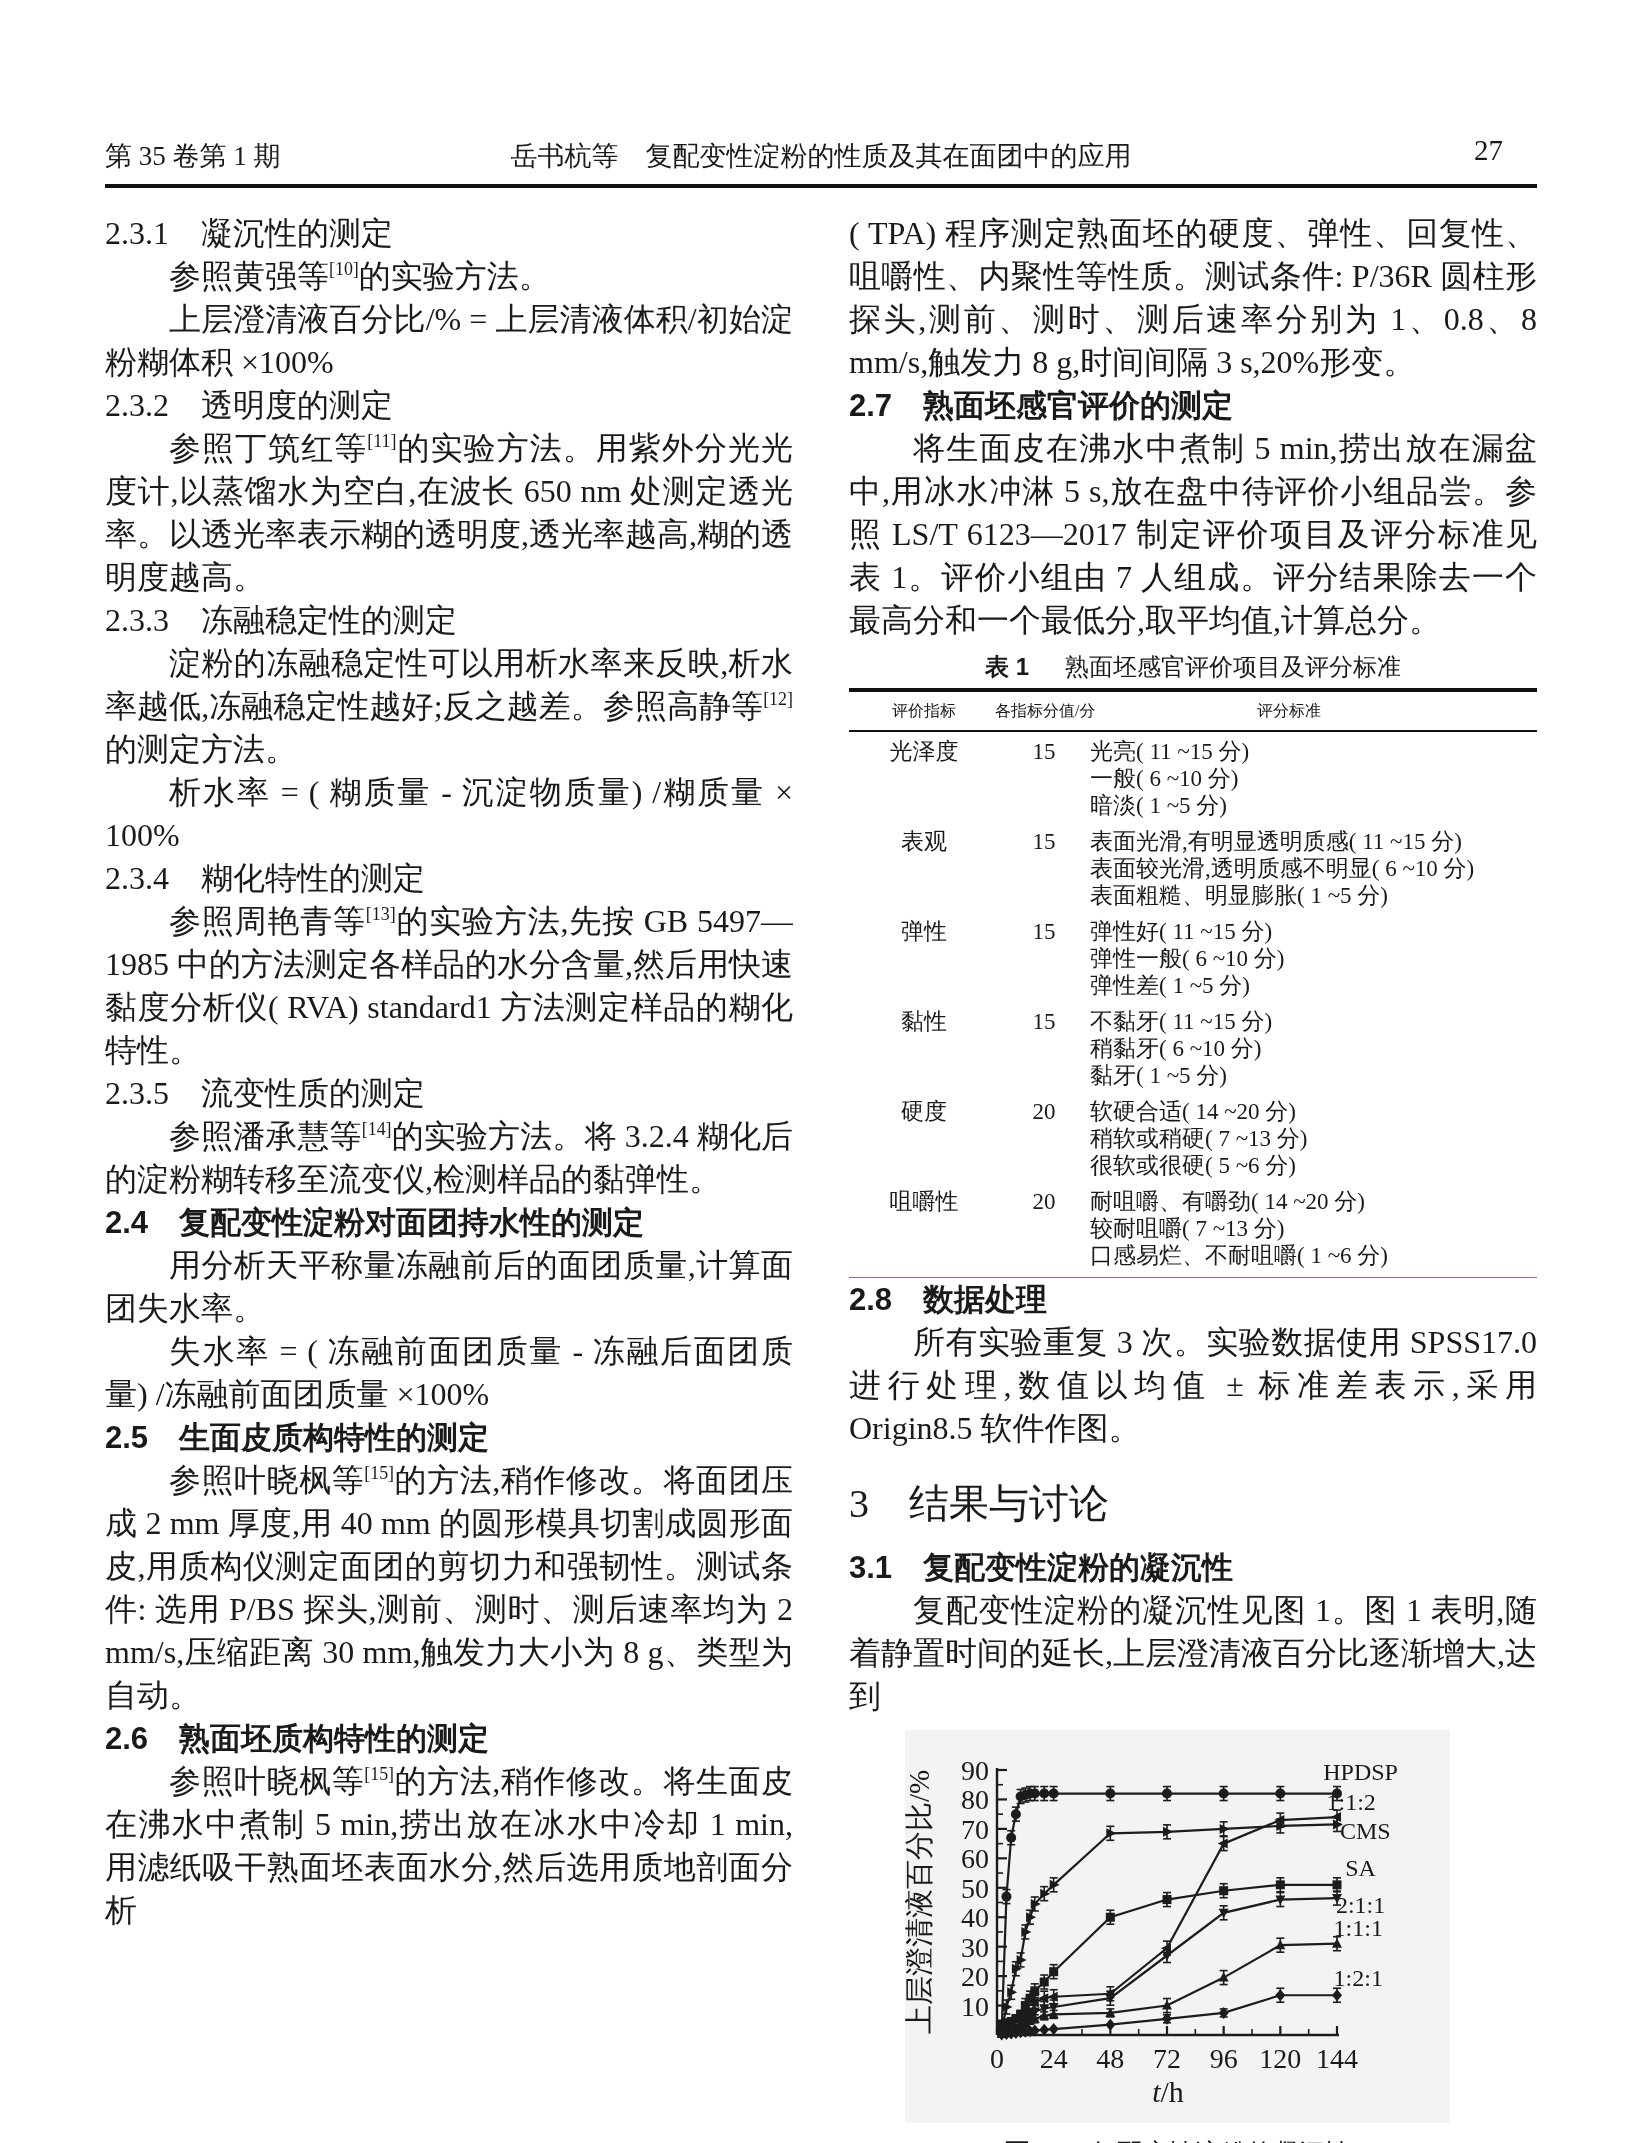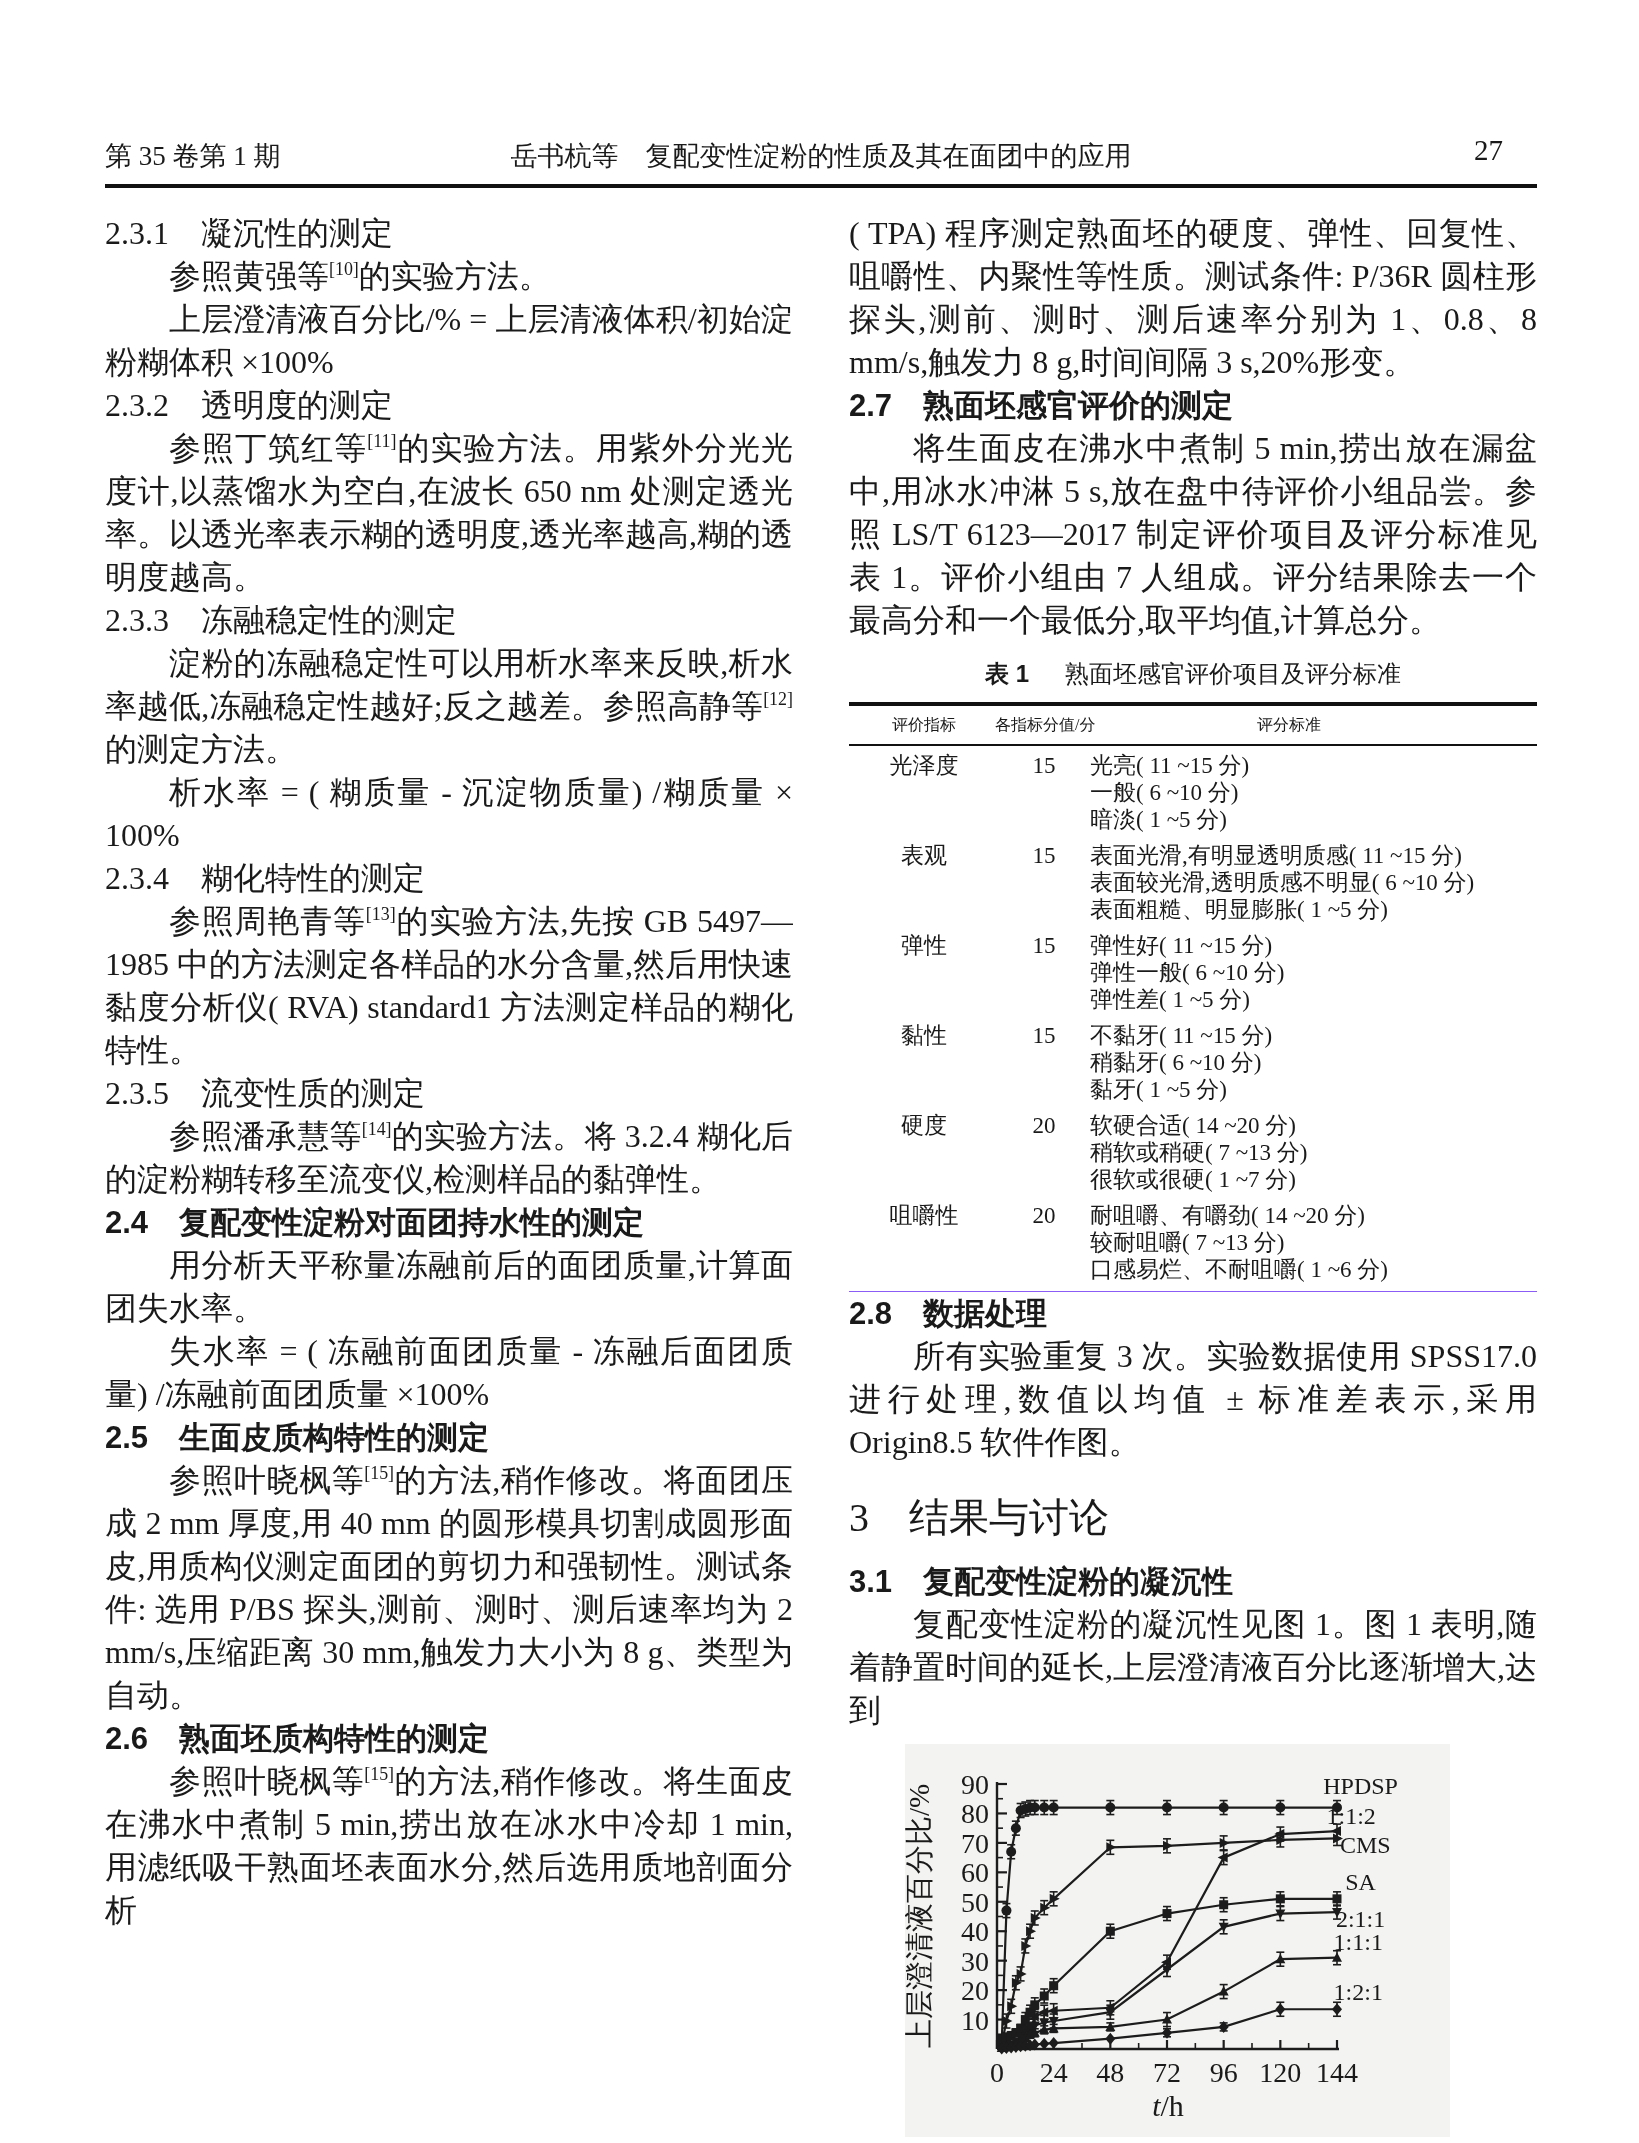--- a/index.html
+++ b/index.html
@@ -20,21 +20,21 @@
   .col-right{left:849px;height:1931px;overflow:hidden;}
   .blk{margin:0;}
   .p{text-indent:2em;}
   .p0{text-indent:0;}
   .h2{font-family:"Liberation Sans","DejaVu Sans",sans-serif;font-weight:700;font-size:31px;text-align:left;}
   .h3{text-align:left;}
   .h1{font-size:40px;line-height:48px;margin:30px 0 18px;text-align:left;}
   sup{font-size:0.56em;vertical-align:super;line-height:0;}
   
   .tbl{margin-top:10px;width:688px;font-size:23px;line-height:27px;text-align:left;}
-  .tbl-caption{text-align:center;font-size:24px;line-height:44px;margin-bottom:6px;}
+  .tbl-caption{text-align:center;font-size:24px;line-height:30px;margin-bottom:6px;}
   .tbl-caption .cap-label{font-family:"Liberation Sans","DejaVu Sans",sans-serif;font-weight:700;}
   .tbl-head{position:relative;height:38px;border-top:4px solid #111;border-bottom:2px solid #111;
             font-size:16px;}
   .tbl-head span{position:absolute;top:5px;}
   .th1{left:0;width:150px;text-align:center;}
   .th2{left:146px;}
   .th3{left:240px;width:400px;text-align:center;}
   .tbl-body{border-bottom:1px solid #8b5cf6;padding:6px 0 8px;}
   .tr{display:flex;margin:0 0 9px;}
   .tr:last-child{margin-bottom:0;}
@@ -134,21 +134,21 @@
             <div>稍黏牙( 6 ~10 分)</div>
             <div>黏牙( 1 ~5 分)</div>
           </div>
         </div>
         <div class="tr">
           <div class="td-ind">硬度</div>
           <div class="td-score">20</div>
           <div class="td-crit">
             <div>软硬合适( 14 ~20 分)</div>
             <div>稍软或稍硬( 7 ~13 分)</div>
-            <div>很软或很硬( 1 ~7 分)</div>
+            <div>很软或很硬( 5 ~6 分)</div>
           </div>
         </div>
         <div class="tr">
           <div class="td-ind">咀嚼性</div>
           <div class="td-score">20</div>
           <div class="td-crit">
             <div>耐咀嚼、有嚼劲( 14 ~20 分)</div>
             <div>较耐咀嚼( 7 ~13 分)</div>
             <div>口感易烂、不耐咀嚼( 1 ~6 分)</div>
           </div>

